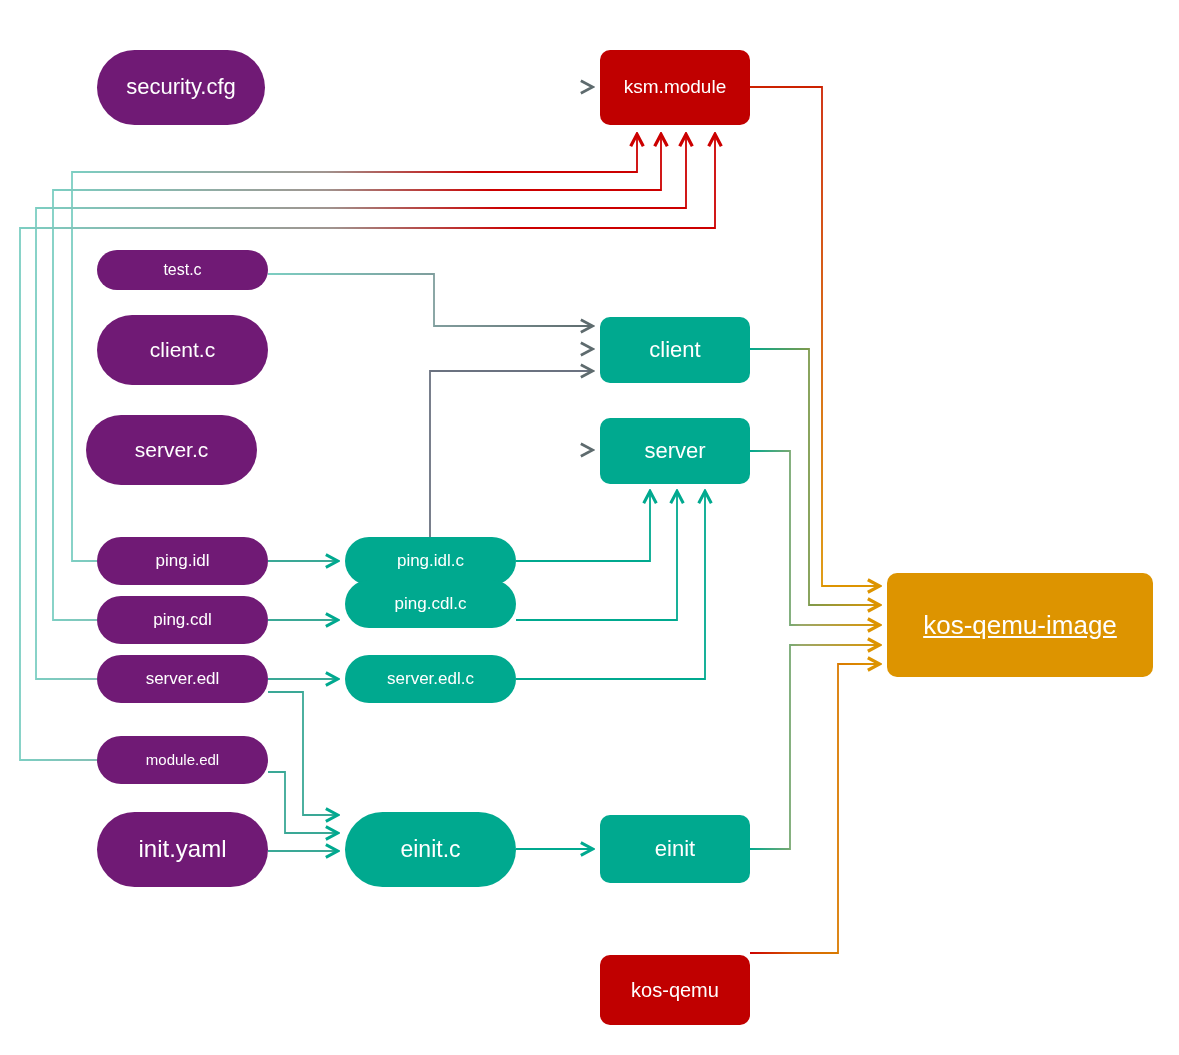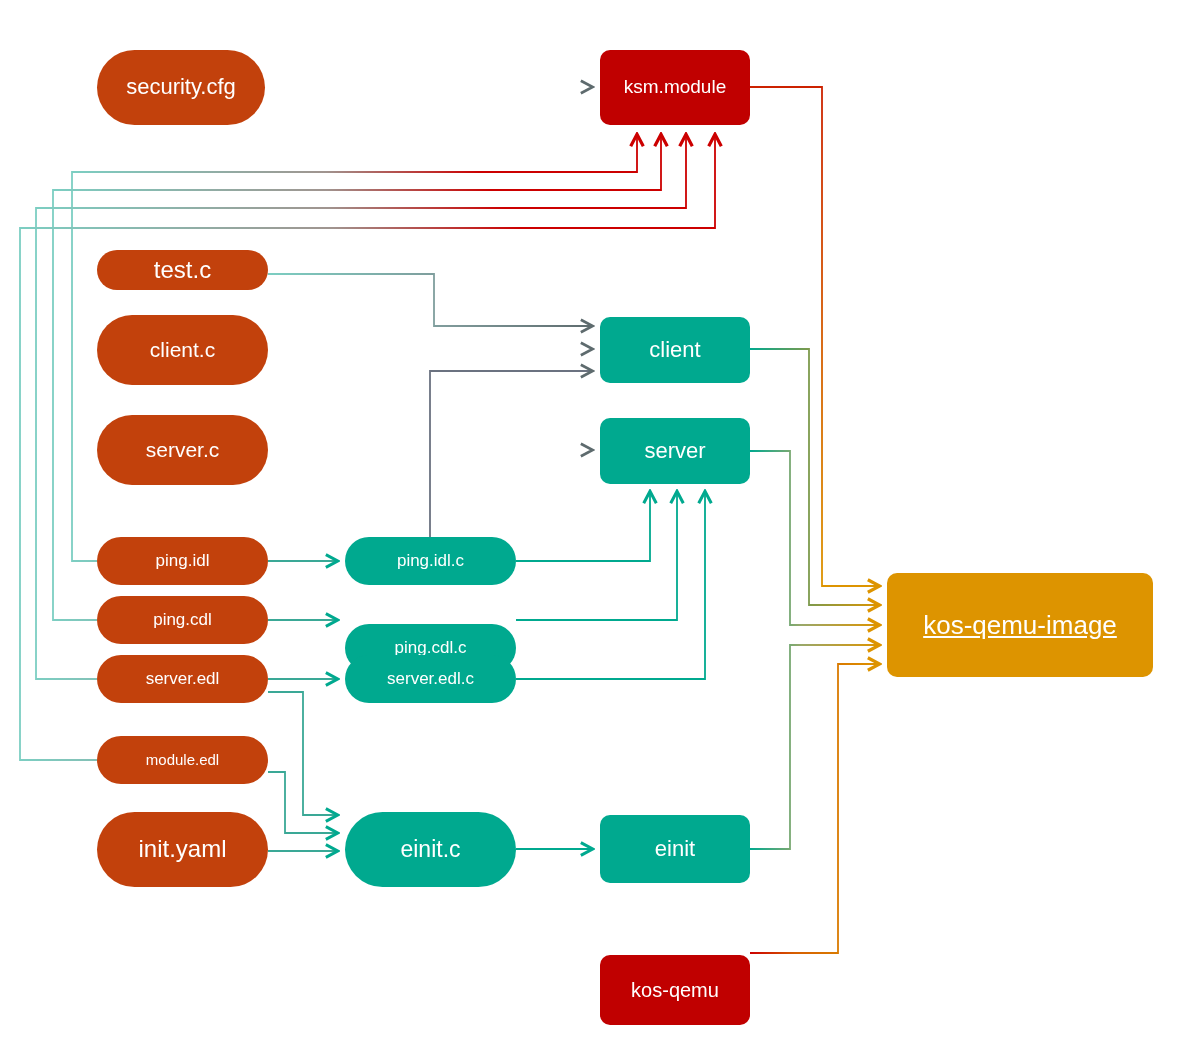--- a/index.html
+++ b/index.html
@@ -3,21 +3,21 @@
 <meta charset="utf-8">
 <style>
   html,body{margin:0;padding:0;background:#ffffff;}
   body{width:1179px;height:1055px;overflow:hidden;font-family:"Liberation Sans",sans-serif;}
   #stage{position:relative;width:1179px;height:1055px;background:#fff;}
   #edges{position:absolute;left:0;top:0;width:1179px;height:1055px;}
   .node{position:absolute;display:flex;align-items:center;justify-content:center;
         color:#ffffff;text-align:center;box-sizing:border-box;line-height:1.1;}
   .pill{border-radius:999px;}
   .rect{border-radius:10px;align-items:center;}
-  .src{background:#c2410c;}
+  .src{background:#701a75;}
   .gen{background:#00a98f;}
   .red{background:#c00000;}
   .orange{background:#dd9400;text-decoration:underline;}
 </style>
 </head>
 <body>
 
 <div id="stage">
 
   <svg id="edges" viewBox="0 0 1179 1055" xmlns="http://www.w3.org/2000/svg">
@@ -106,48 +106,48 @@
     </g>
   </svg>
 
   <div id="nodes">
       <div class="node pill src" style="left: 97px; top: 50px; width: 168px; height: 75px; font-size: 22px;">
         <span>security.cfg</span>
       </div>
       <div class="node rect red" style="left: 600px; top: 50px; width: 150px; height: 75px; font-size: 19px;">
         <span>ksm.module</span>
       </div>
-      <div class="node pill src" style="left: 97px; top: 250px; width: 171px; height: 40px; font-size: 24px;">
+      <div class="node pill src" style="left: 97px; top: 250px; width: 171px; height: 40px; font-size: 16px;">
         <span>test.c</span>
       </div>
       <div class="node pill src" style="left: 97px; top: 315px; width: 171px; height: 70px; font-size: 21px; text-align: right;">
         <span>client.c</span>
       </div>
-      <div class="node pill src" style="left: 97px; top: 415px; width: 171px; height: 70px; font-size: 21px;">
+      <div class="node pill src" style="left: 86px; top: 415px; width: 171px; height: 70px; font-size: 21px;">
         <span>server.c</span>
       </div>
       <div class="node pill src" style="left: 97px; top: 537px; width: 171px; height: 48px; font-size: 17px;">
         <span>ping.idl</span>
       </div>
       <div class="node pill src" style="left: 97px; top: 596px; width: 171px; height: 48px; font-size: 17px; justify-content: center;">
         <span>ping.cdl</span>
       </div>
       <div class="node pill src" style="left: 97px; top: 655px; width: 171px; height: 48px; font-size: 17px;">
         <span>server.edl</span>
       </div>
       <div class="node pill src" style="left: 97px; top: 736px; width: 171px; height: 48px; font-size: 15px;">
         <span>module.edl</span>
       </div>
       <div class="node pill src" style="left: 97px; top: 812px; width: 171px; height: 75px; font-size: 24px;">
         <span>init.yaml</span>
       </div>
       <div class="node pill gen" style="left: 345px; top: 537px; width: 171px; height: 48px; font-size: 17px;">
         <span>ping.idl.c</span>
       </div>
-      <div class="node pill gen" style="left: 345px; top: 624px; width: 171px; height: 48px; font-size: 17px;">
+      <div class="node pill gen" style="left: 345px; top: 580px; width: 171px; height: 48px; font-size: 17px;">
         <span>ping.cdl.c</span>
       </div>
       <div class="node pill gen" style="left: 345px; top: 655px; width: 171px; height: 48px; font-size: 17px;">
         <span>server.edl.c</span>
       </div>
       <div class="node pill gen" style="left: 345px; top: 812px; width: 171px; height: 75px; font-size: 23px;">
         <span>einit.c</span>
       </div>
       <div class="node rect gen" style="left: 600px; top: 317px; width: 150px; height: 66px; font-size: 22px;">
         <span>client</span>

